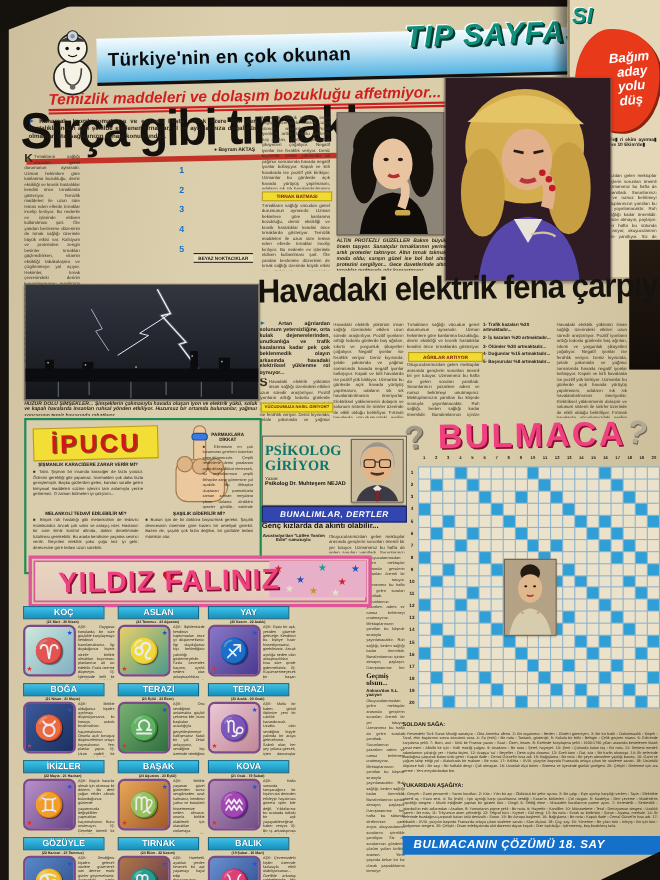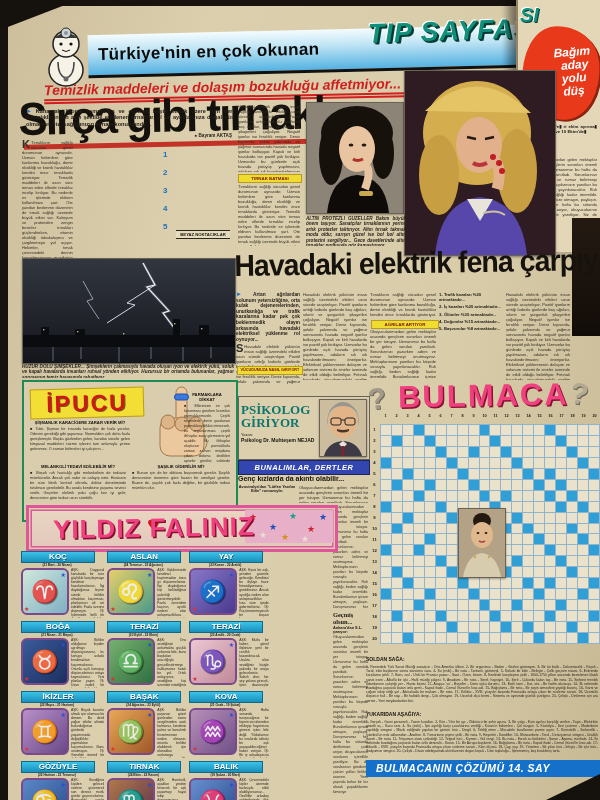--- a/index.html
+++ b/index.html
@@ -964,15 +964,15 @@
   </svg>
 </div>
 <div class="abs" style="left:366px;top:647px;width:232px;height:52px">
   <span class="clue-label">SOLDAN SAĞA:</span>
   <div class="clue-text" style="height:46px">1- Resimdeki Türk Sanat Müziği sanatçısı - Orta Amerika ülkesi. 2- Bir organımız - Beden - Gözleri görmeyen. 3- Bir tür balık - Dokunmazlık - Köşek - Taraf, ekin başlarının sonra sözcümü vara. 4- Su (eski) - Bir nota - Tantanlı, gösterişli. 5- Kokulu bir bitki - Belirgin - Çelik geçiren nüans. 6- Eskrimde karşılama şekli. 7- Born, asıl - Ünlü bir Fransız yazarı - Saat - Özen, itinam. 8- Ezelinde karşılaşma şekli - 1600-1750 yılları arasında bestelenen klasik sanat eseri - Alkollü bir içki - Halk müziği çalgısı. 9- Anadamı - Bir nota - Şeref, haysiyet. 10- Şerit - Çukurda kalan taş - Bir nota. 11- Serbest meslek adamlarının çalıştığı yer - Harita biçimi. 12- Arapça 'su' - Beyeller - Derin uyku durumu. 13- Ezeli tanrı - Dat, söz - Bir harfin okunuşu. 14- İlk seferinde buzdağına çarparak batan ünlü gemi - Kapalı ifade - Cemal Gürsel'in kısa adı. 15- Bağışlama - Bir nota - Bir şeyin atmosfere yaptığı basınç. 16- Garni ve çoğum takip ettiği yol - Alaturkada bir makam - Bir nota. 17- Kıtlıkta - XVIII. yüzyılın başında Fransa'da ortaya çıkan bir süsleme sanatı. 18- Üzüntülü düşünce hali - Bir sayı - Bir haftalık dergi - Çok olmayan. 19- Uzunluk ölçü birimi - Sistema ve üyesinde günlük çizelgesi. 20- Çelişki - Dinlenme için ara verme - Yeni meydanlardan biri.</div>
 </div>
 <div class="abs" style="left:366px;top:702px;width:232px;height:56px">
   <span class="clue-label">YUKARIDAN AŞAĞIYA:</span>
   <div class="clue-text" style="height:50px">1- Gerçek - Garni personeli - Yazım kuralları. 2- Kös - Yılın bir ayı - Öldürücü bir şehir oyunu. 3- Bir çalgı - Eşin ayrılışı karşılığı verilen - Tayin - Elektrikte gözetli uç - Kuzu sesi. 4- Su (eski) - İşin ayrılığı karşı çocuklarına verdiği - Kuran'ın bölümleri - Çöl rüzgarı. 5- Kastelya - Deri çevirme - Madenlerin yapıldığı simgesi - Müzik eşliğinde yapılan bir gösteri türü - Dingil. 6- Tebliğ etme - Mücadele kurallarının parme ayını. 7- Kerestelik - Serbestlik - İstanbul'un eski adlarından - Analton. 8- Yumurtanın pişme şekli - Bir nota. 9- Hayrettir - Kandiller. 10- Münasebete - Teral - Denizyumun simgesi - Uzaklık işareti - Bir nota. 11- Trityumun atom çekirdeği. 12- Telgraf türü - Kıymet - Gül rengi. 13- Bu nota - Ezrah su birikintisi - Şoran - Aşama, merhale. 14- İki seferinde buzdağına çarparak batan ünlü denizaltı - Sorun. 15- Bir Avrupa başkenti. 16- Bağışlama - Bir nota - Kapalı ifade - Cemal Gürsel'in kısa adı. 17- Kibarlık - XVIII. yüzyılın başında Fransa'da ortaya çıkan süsleme sanatı - Klan ölçüsü. 18- Çay, say. 19- Yönetme - Bir yılan türü - İnleyiş - Bir içki türü - Sodyumun simgesi. 20- Çelişki - Divan edebiyatında akit düzenini duyan koşuk - Dize topluluğu - İşlenmemiş, boş bırakılmış tarla.</div>
 </div>
-<div class="abs sol-bar">BULMACANIN  ÇÖZÜMÜ  14.  SAY</div>
+<div class="abs sol-bar">BULMACANIN  ÇÖZÜMÜ  18.  SAY</div>
 
 <div class="abs wedge-br"></div>
 
 </body></html>

